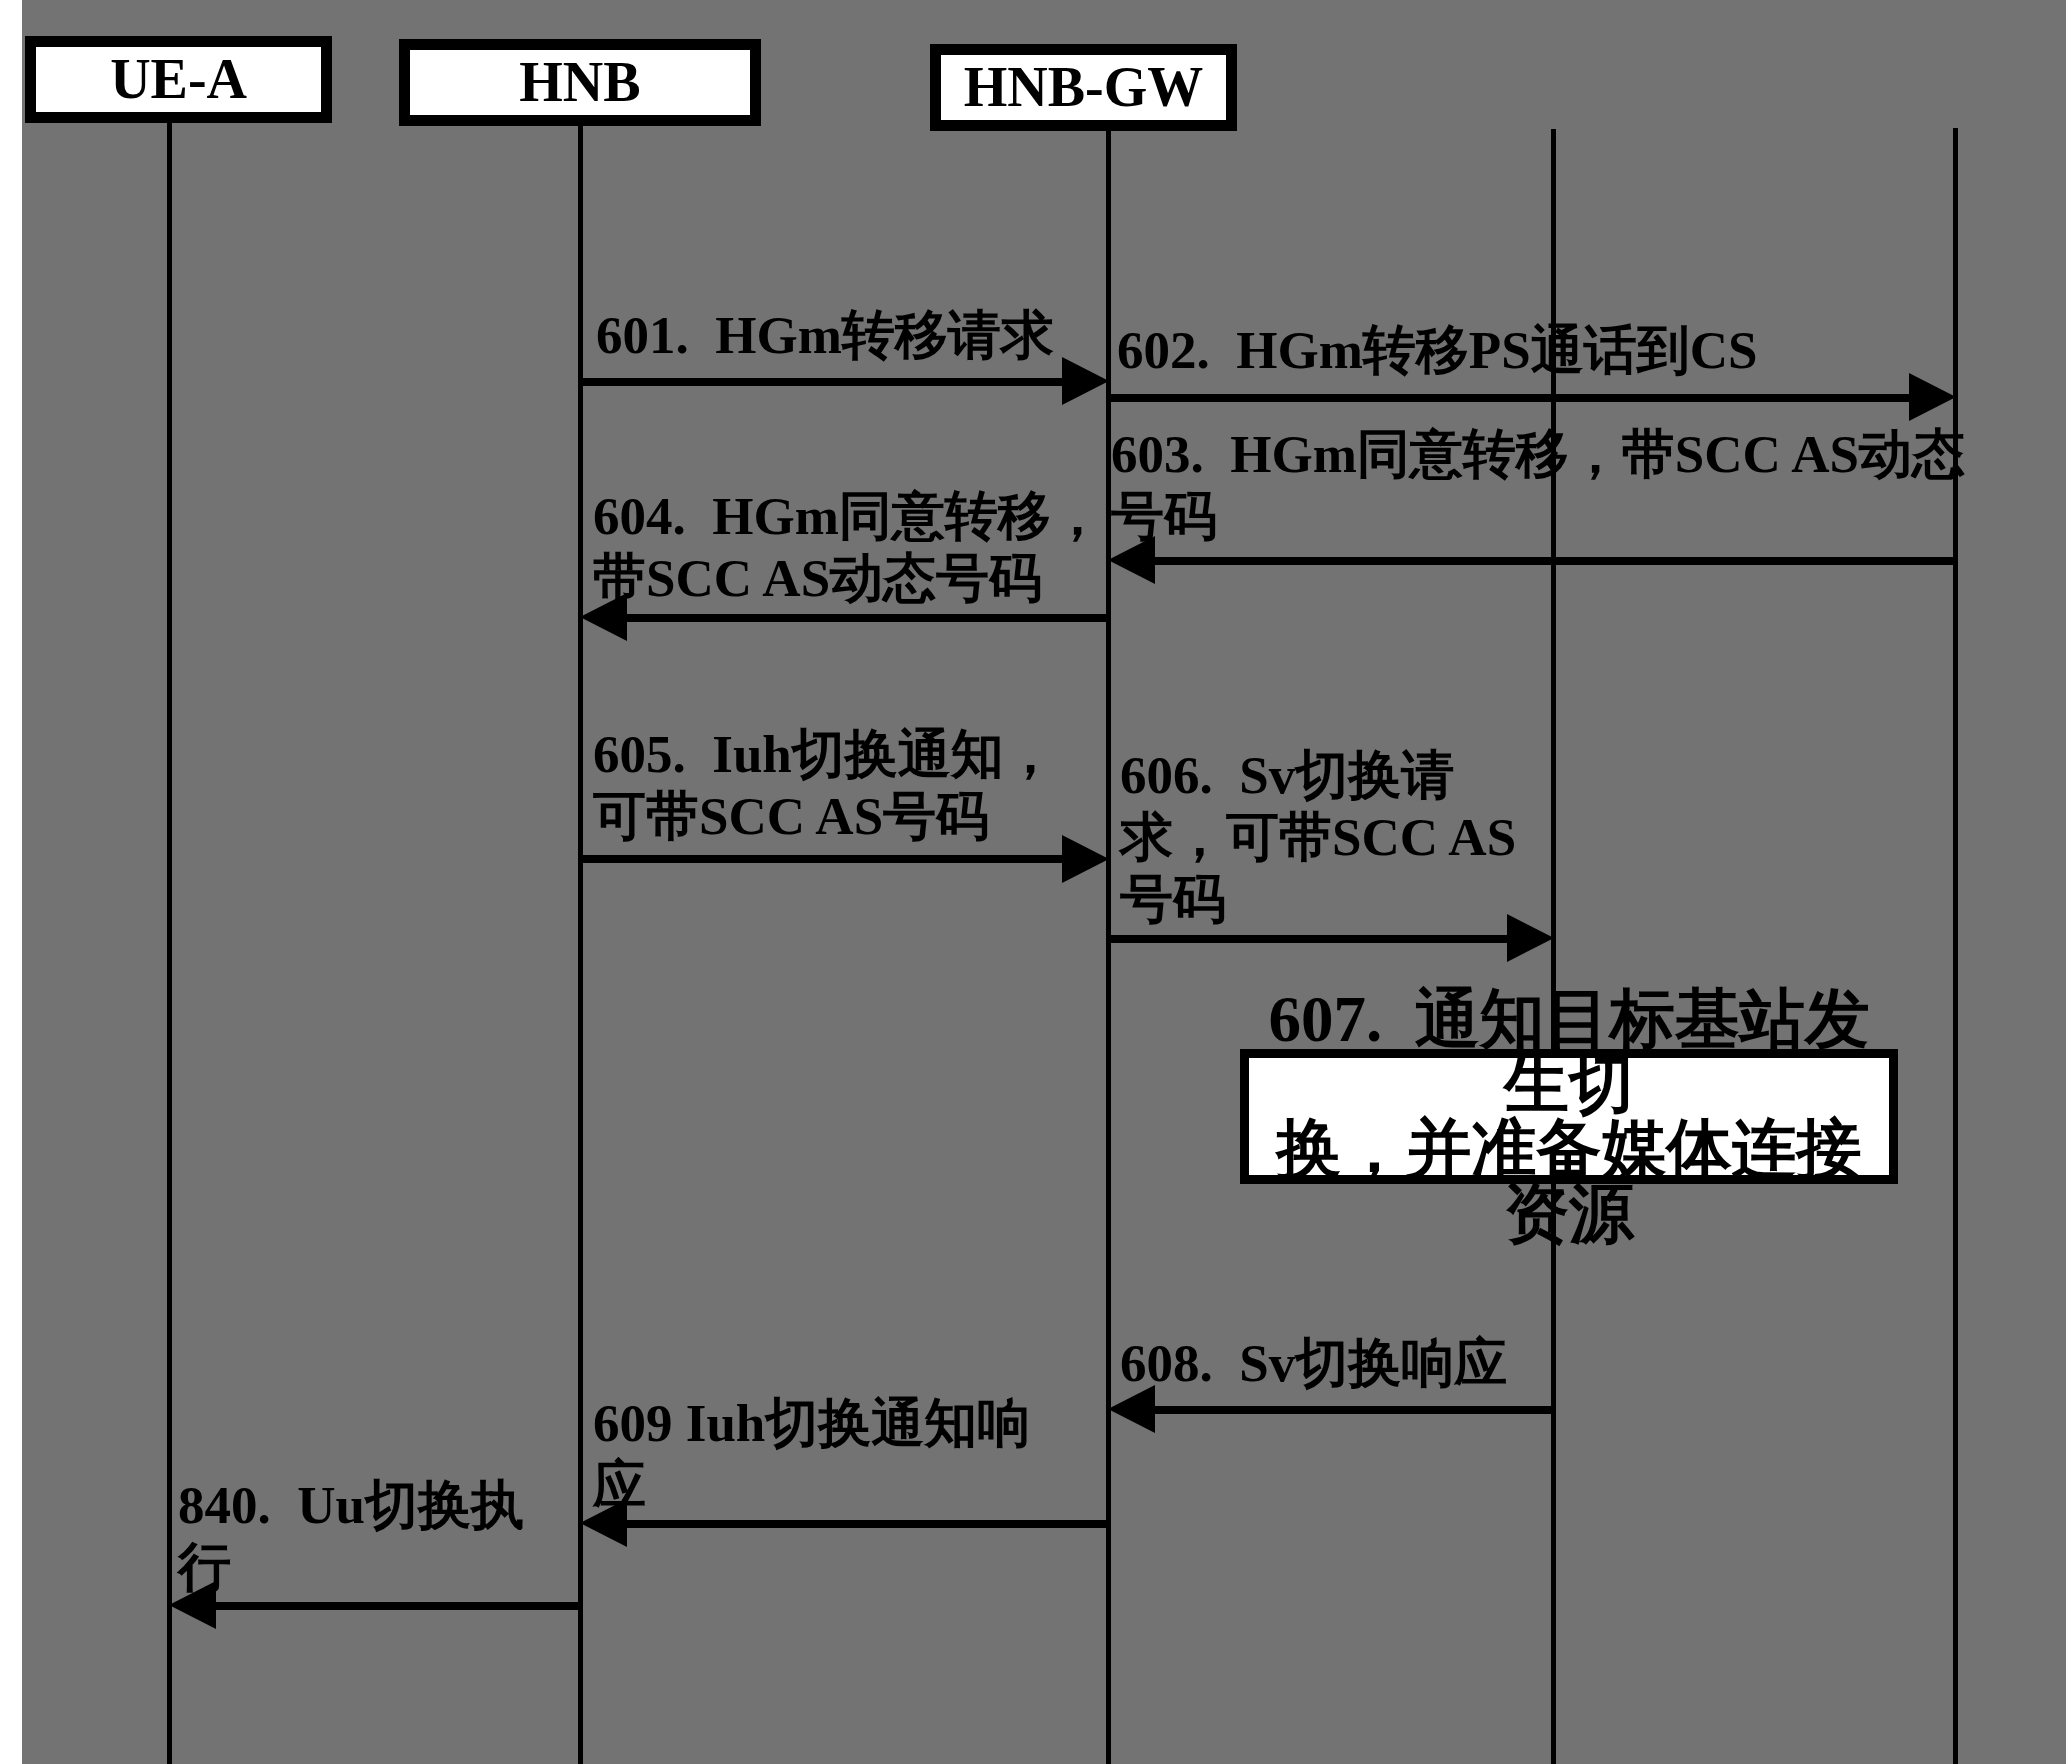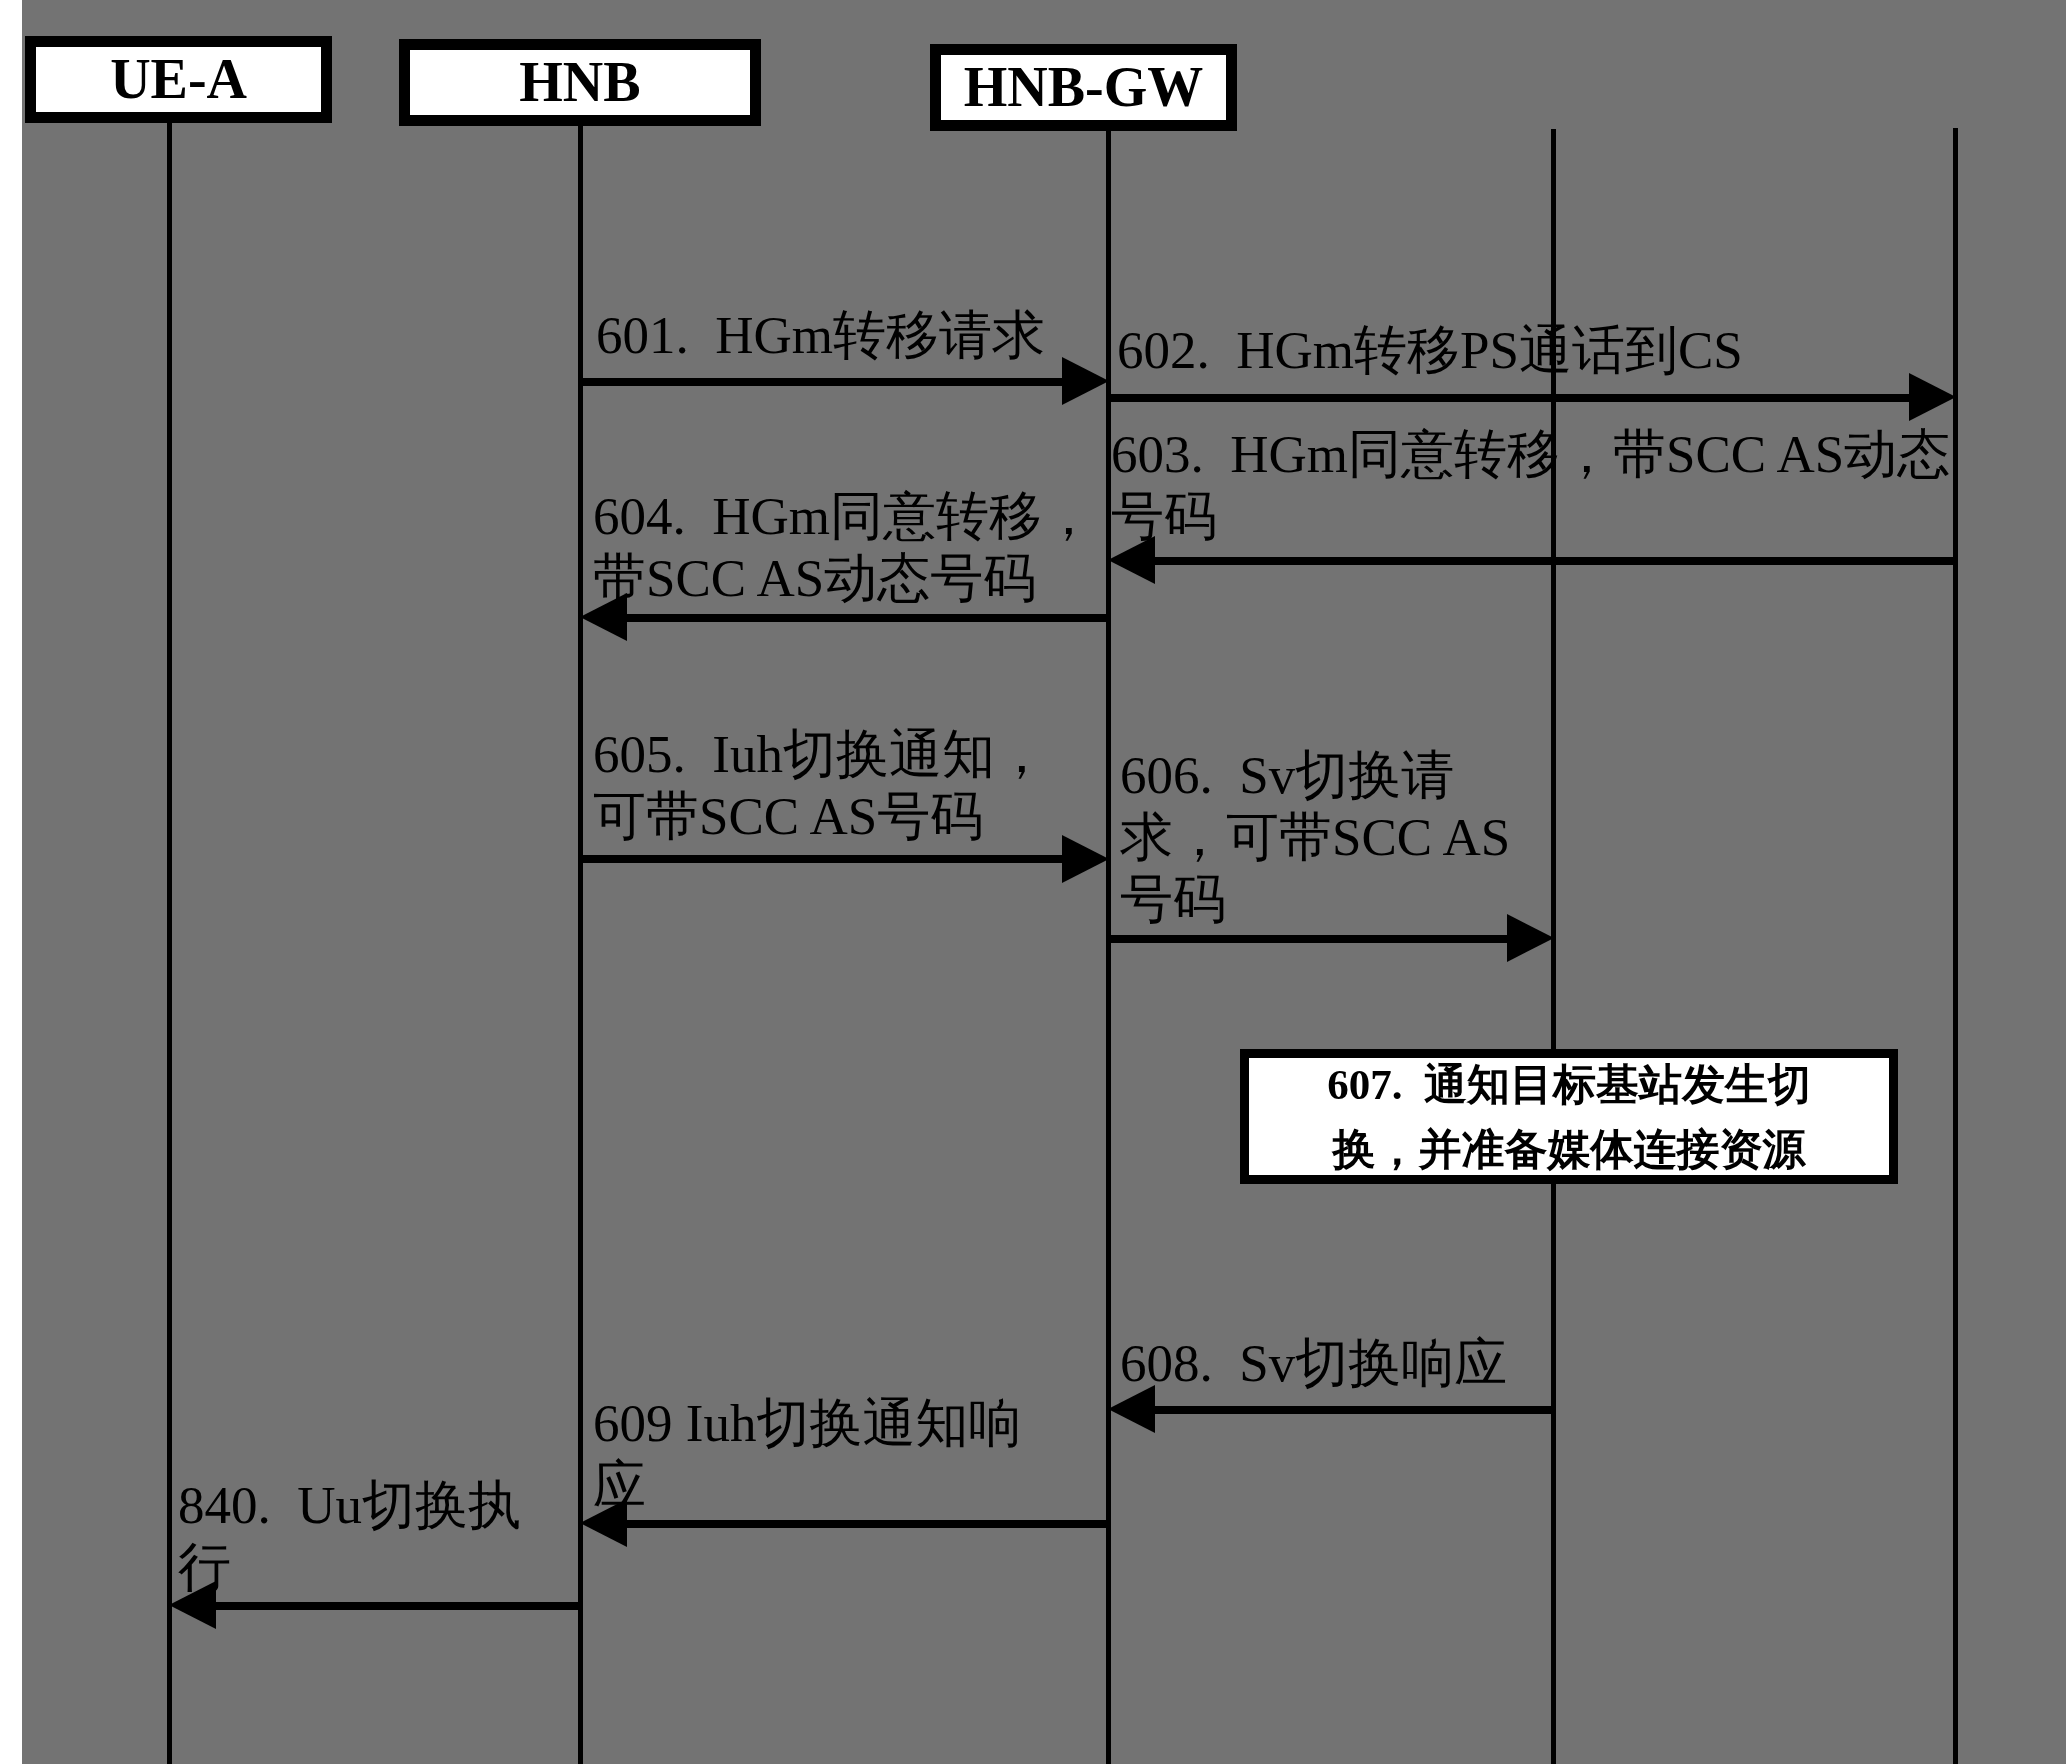--- a/index.html
+++ b/index.html
@@ -25,21 +25,21 @@
     z-index:3;
   }
   .lifeline{
     position:absolute;
     width:4.9px;
     background:#000;
     z-index:1;
   }
   .mlabel{
     position:absolute;
-    font-weight:normal;
+    font-weight:bold;
     font-size:53px;line-height:62px;
     white-space:pre-wrap;
     z-index:4;
   }
   .shaft{
     position:absolute;
     height:8px;
     background:#000;
     z-index:4;
   }
@@ -60,21 +60,21 @@
   .notebox{
     position:absolute;
     box-sizing:border-box;
     border:9.8px solid #000;
     background:#fff;
     display:flex;align-items:center;justify-content:center;
     z-index:2;
   }
   .notetext{
     font-weight:bold;
-    font-size:43px;line-height:65px;
+    font-size:65px;line-height:65px;
     text-align:center;
     white-space:pre-wrap;
   }
 </style>
 </head>
 <body>
 
 <div class="canvas">
 
   <div class="abox" style="left:3.1px;top:36px;width:307px;height:87px">

